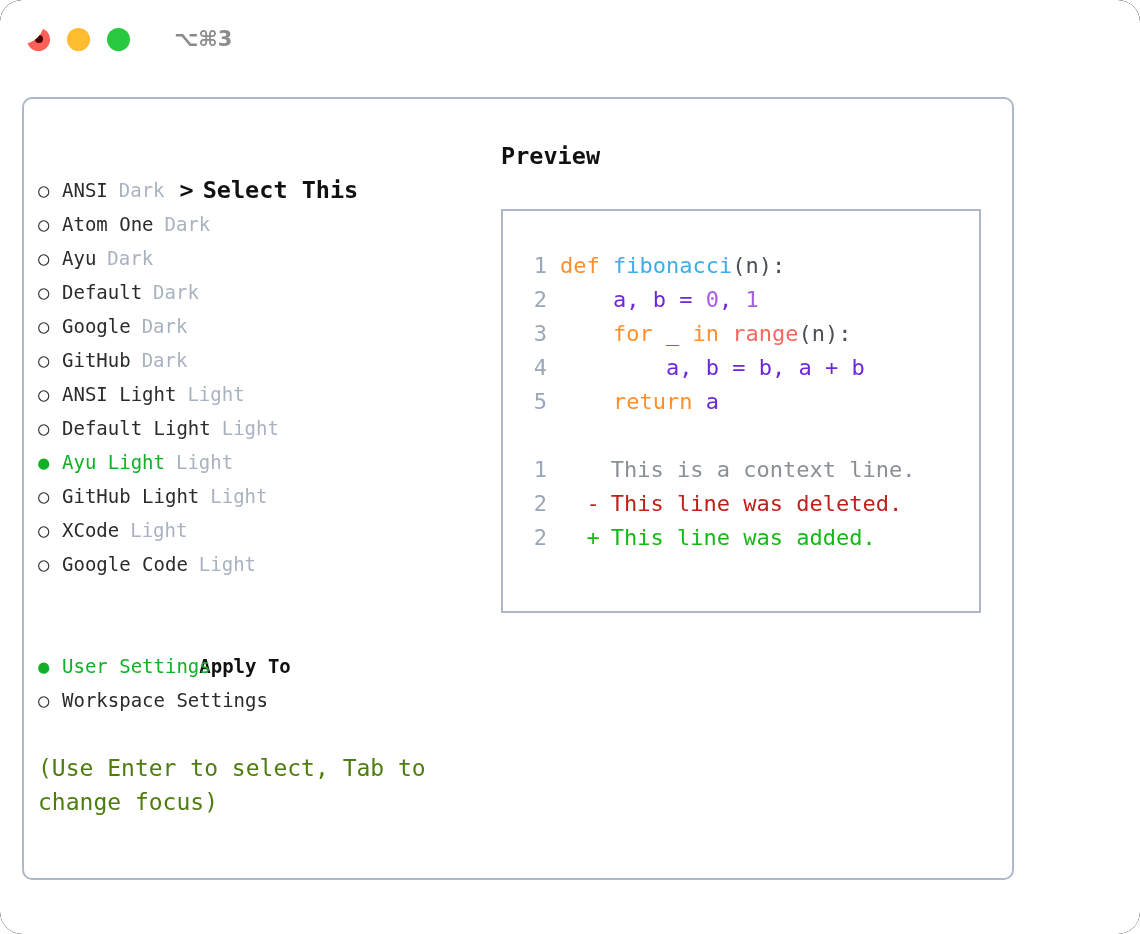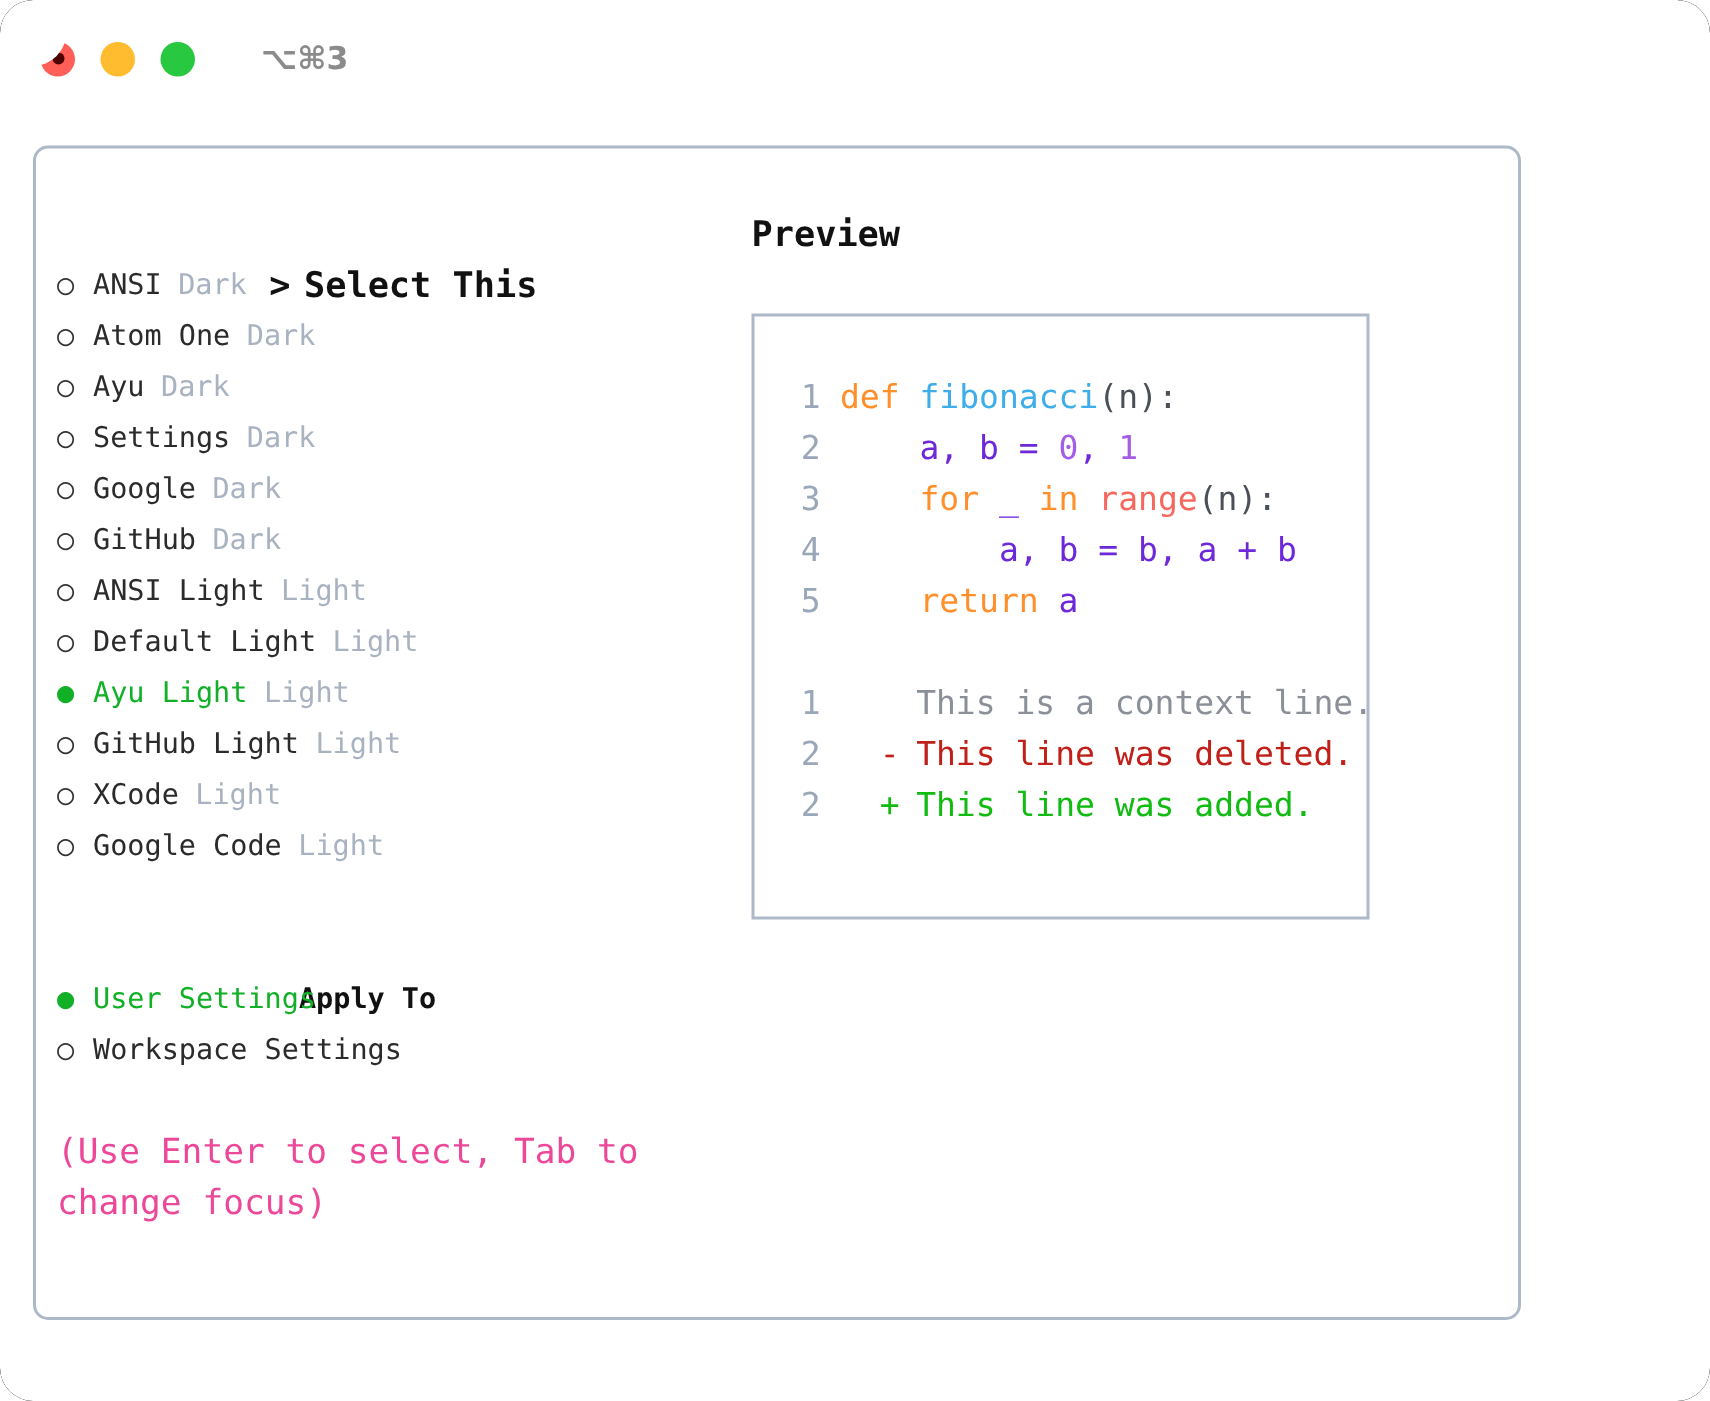--- a/index.html
+++ b/index.html
@@ -127,41 +127,41 @@
     color: #111111;
   }
   .section-label .marker { color: transparent; }
 
   #apply-section { margin-top: 34px; }
 
   #hint-text {
     margin-top: 34px;
     font-size: 23px;
     line-height: 34px;
-    color: #ec4899;
+    color: #4d7c0f;
     width: 412px;
     white-space: normal;
   }
 
   
   #preview-column {
     position: absolute;
     left: 477px;
     top: 40px;
     width: 500px;
   }
   #preview-title {
     font-size: 23.5px;
     font-weight: bold;
     color: #111111;
     line-height: 34px;
   }
   #preview-box {
     margin-top: 36px;
-    width: 412px;
+    width: 480px;
     height: 404px;
     border: 2px solid #adb8c9;
     box-sizing: border-box;
     background: #ffffff;
     padding: 38px 0 0 16px;
   }
 
   .code-line {
     font-size: 22px;
     line-height: 34px;
@@ -235,21 +235,21 @@
       <div id="theme-column">
 
         <div class="row" id="list-header">
           <span class="caret">&gt;</span><span>Select This</span>
         </div>
 
         <div id="theme-list">
             <div class="row"><span class="marker">○</span><span class="theme-name">ANSI</span><span class="theme-cat">Dark</span></div>
             <div class="row"><span class="marker">○</span><span class="theme-name">Atom One</span><span class="theme-cat">Dark</span></div>
             <div class="row"><span class="marker">○</span><span class="theme-name">Ayu</span><span class="theme-cat">Dark</span></div>
-            <div class="row"><span class="marker">○</span><span class="theme-name">Settings</span><span class="theme-cat">Dark</span></div>
+            <div class="row"><span class="marker">○</span><span class="theme-name">Default</span><span class="theme-cat">Dark</span></div>
             <div class="row"><span class="marker">○</span><span class="theme-name">Google</span><span class="theme-cat">Dark</span></div>
             <div class="row"><span class="marker">○</span><span class="theme-name">GitHub</span><span class="theme-cat">Dark</span></div>
             <div class="row"><span class="marker">○</span><span class="theme-name">ANSI Light</span><span class="theme-cat">Light</span></div>
             <div class="row"><span class="marker">○</span><span class="theme-name">Default Light</span><span class="theme-cat">Light</span></div>
             <div class="row selected"><span class="marker selected">●</span><span class="theme-name">Ayu Light</span><span class="theme-cat">Light</span></div>
             <div class="row"><span class="marker">○</span><span class="theme-name">GitHub Light</span><span class="theme-cat">Light</span></div>
             <div class="row"><span class="marker">○</span><span class="theme-name">XCode</span><span class="theme-cat">Light</span></div>
             <div class="row"><span class="marker">○</span><span class="theme-name">Google Code</span><span class="theme-cat">Light</span></div>
           </div>
 

